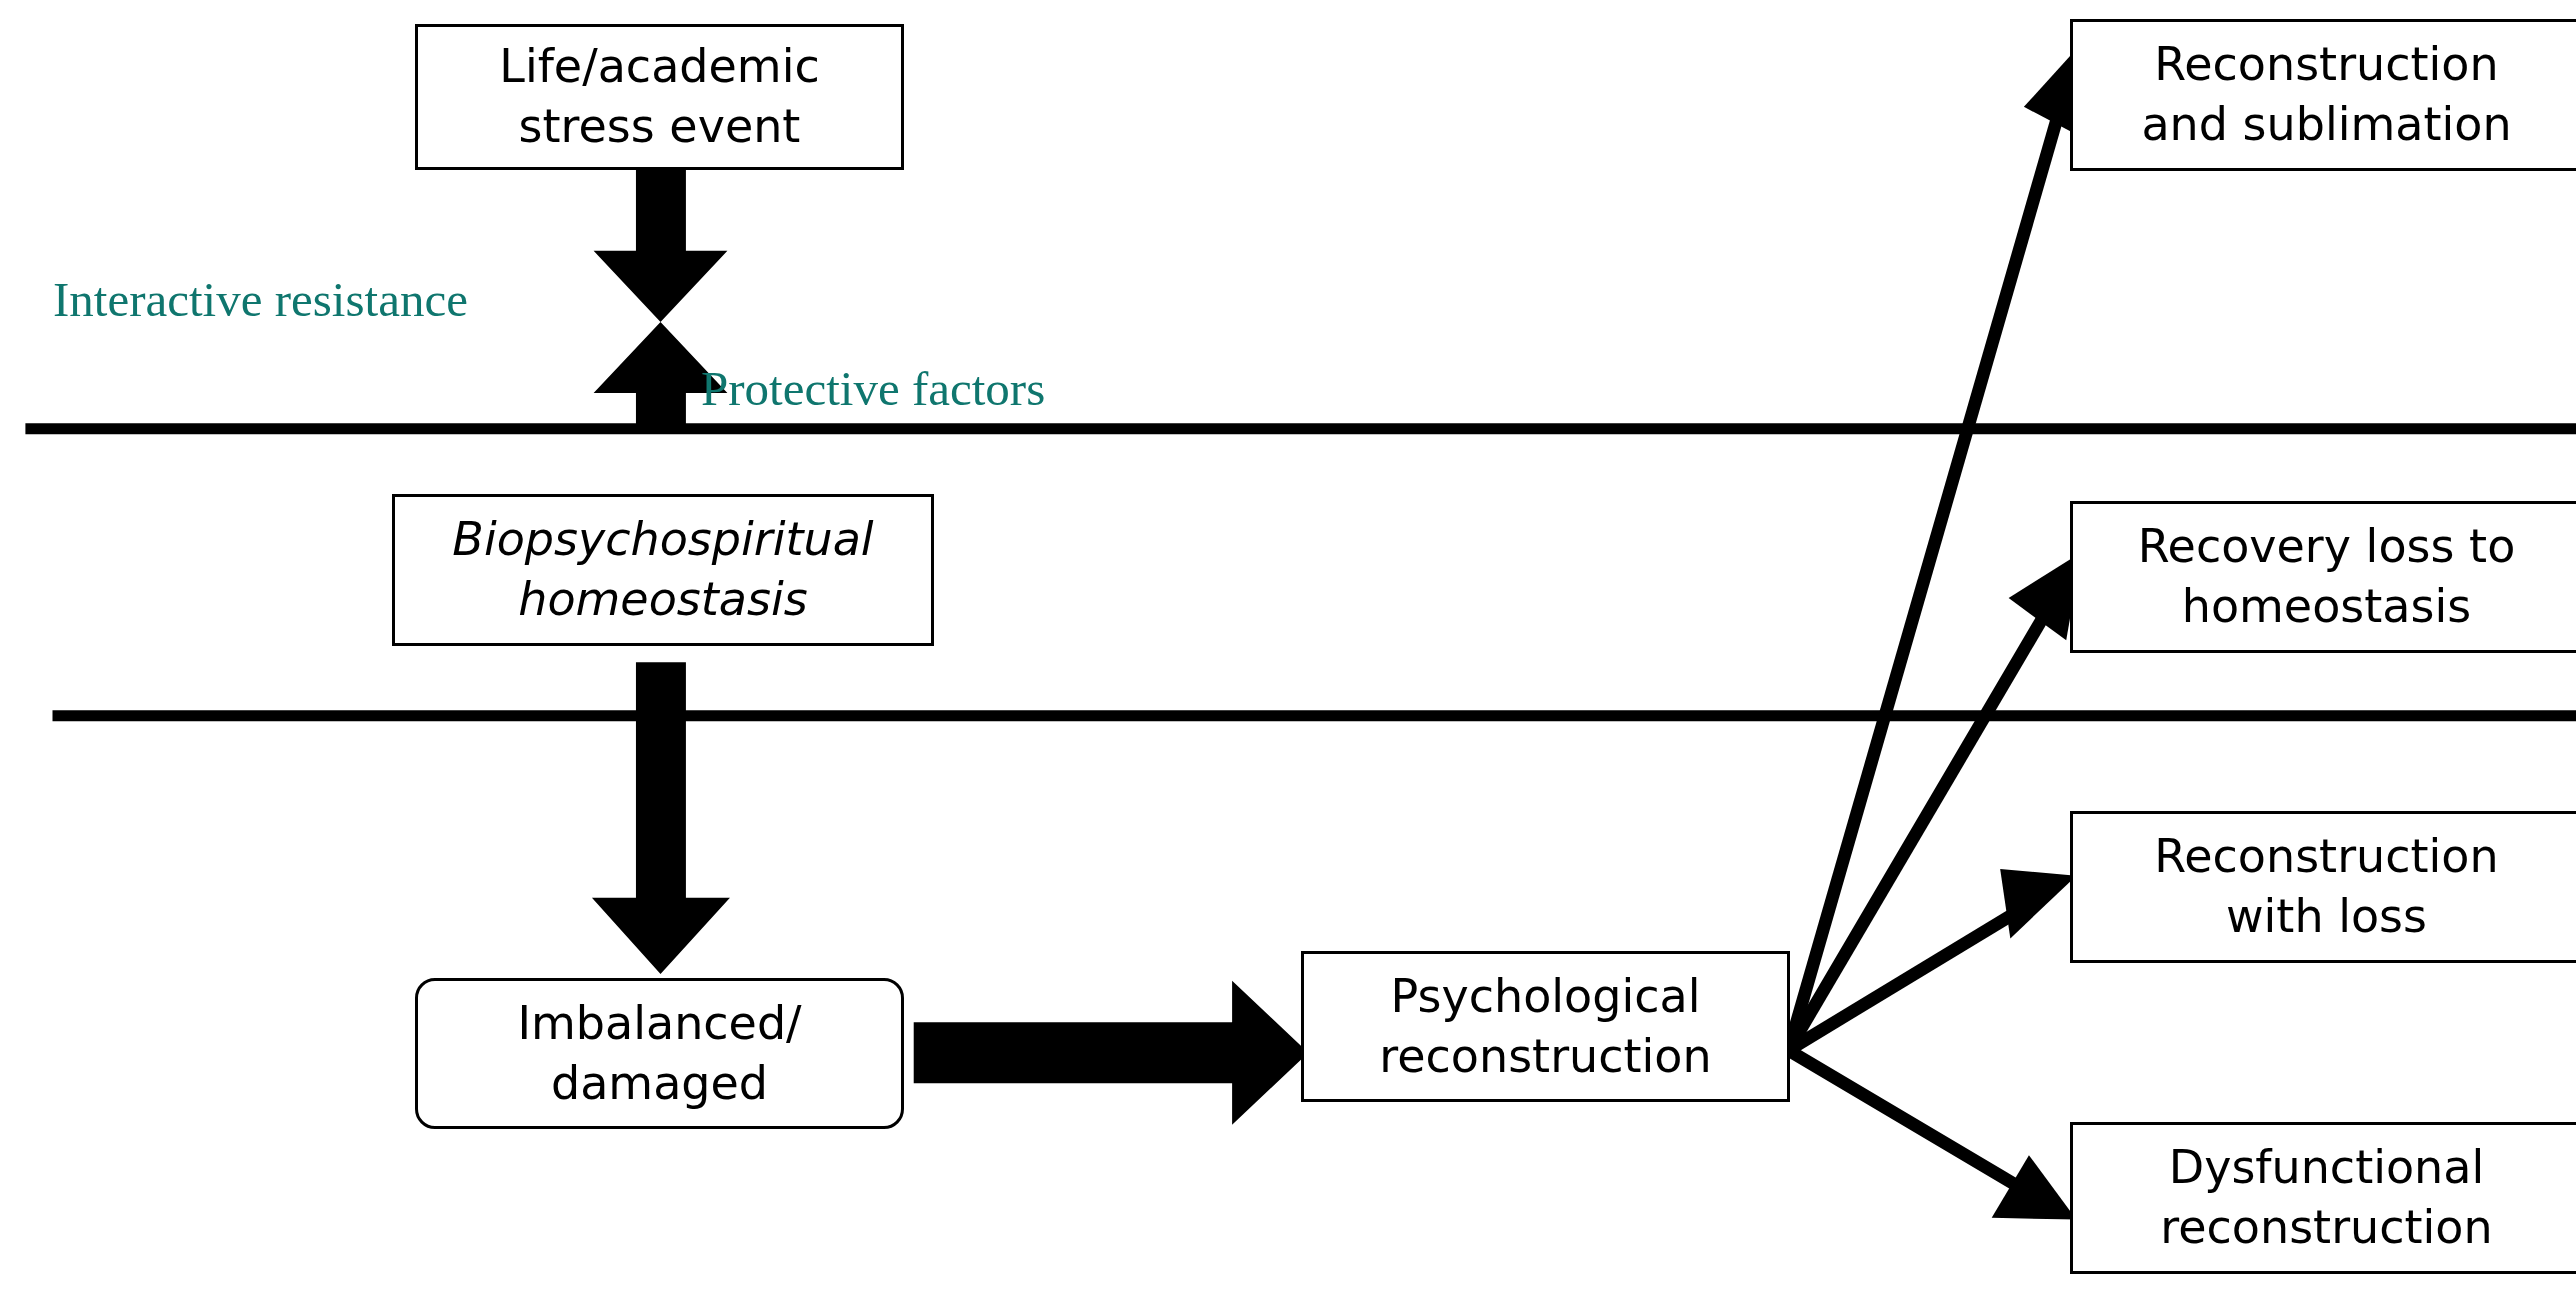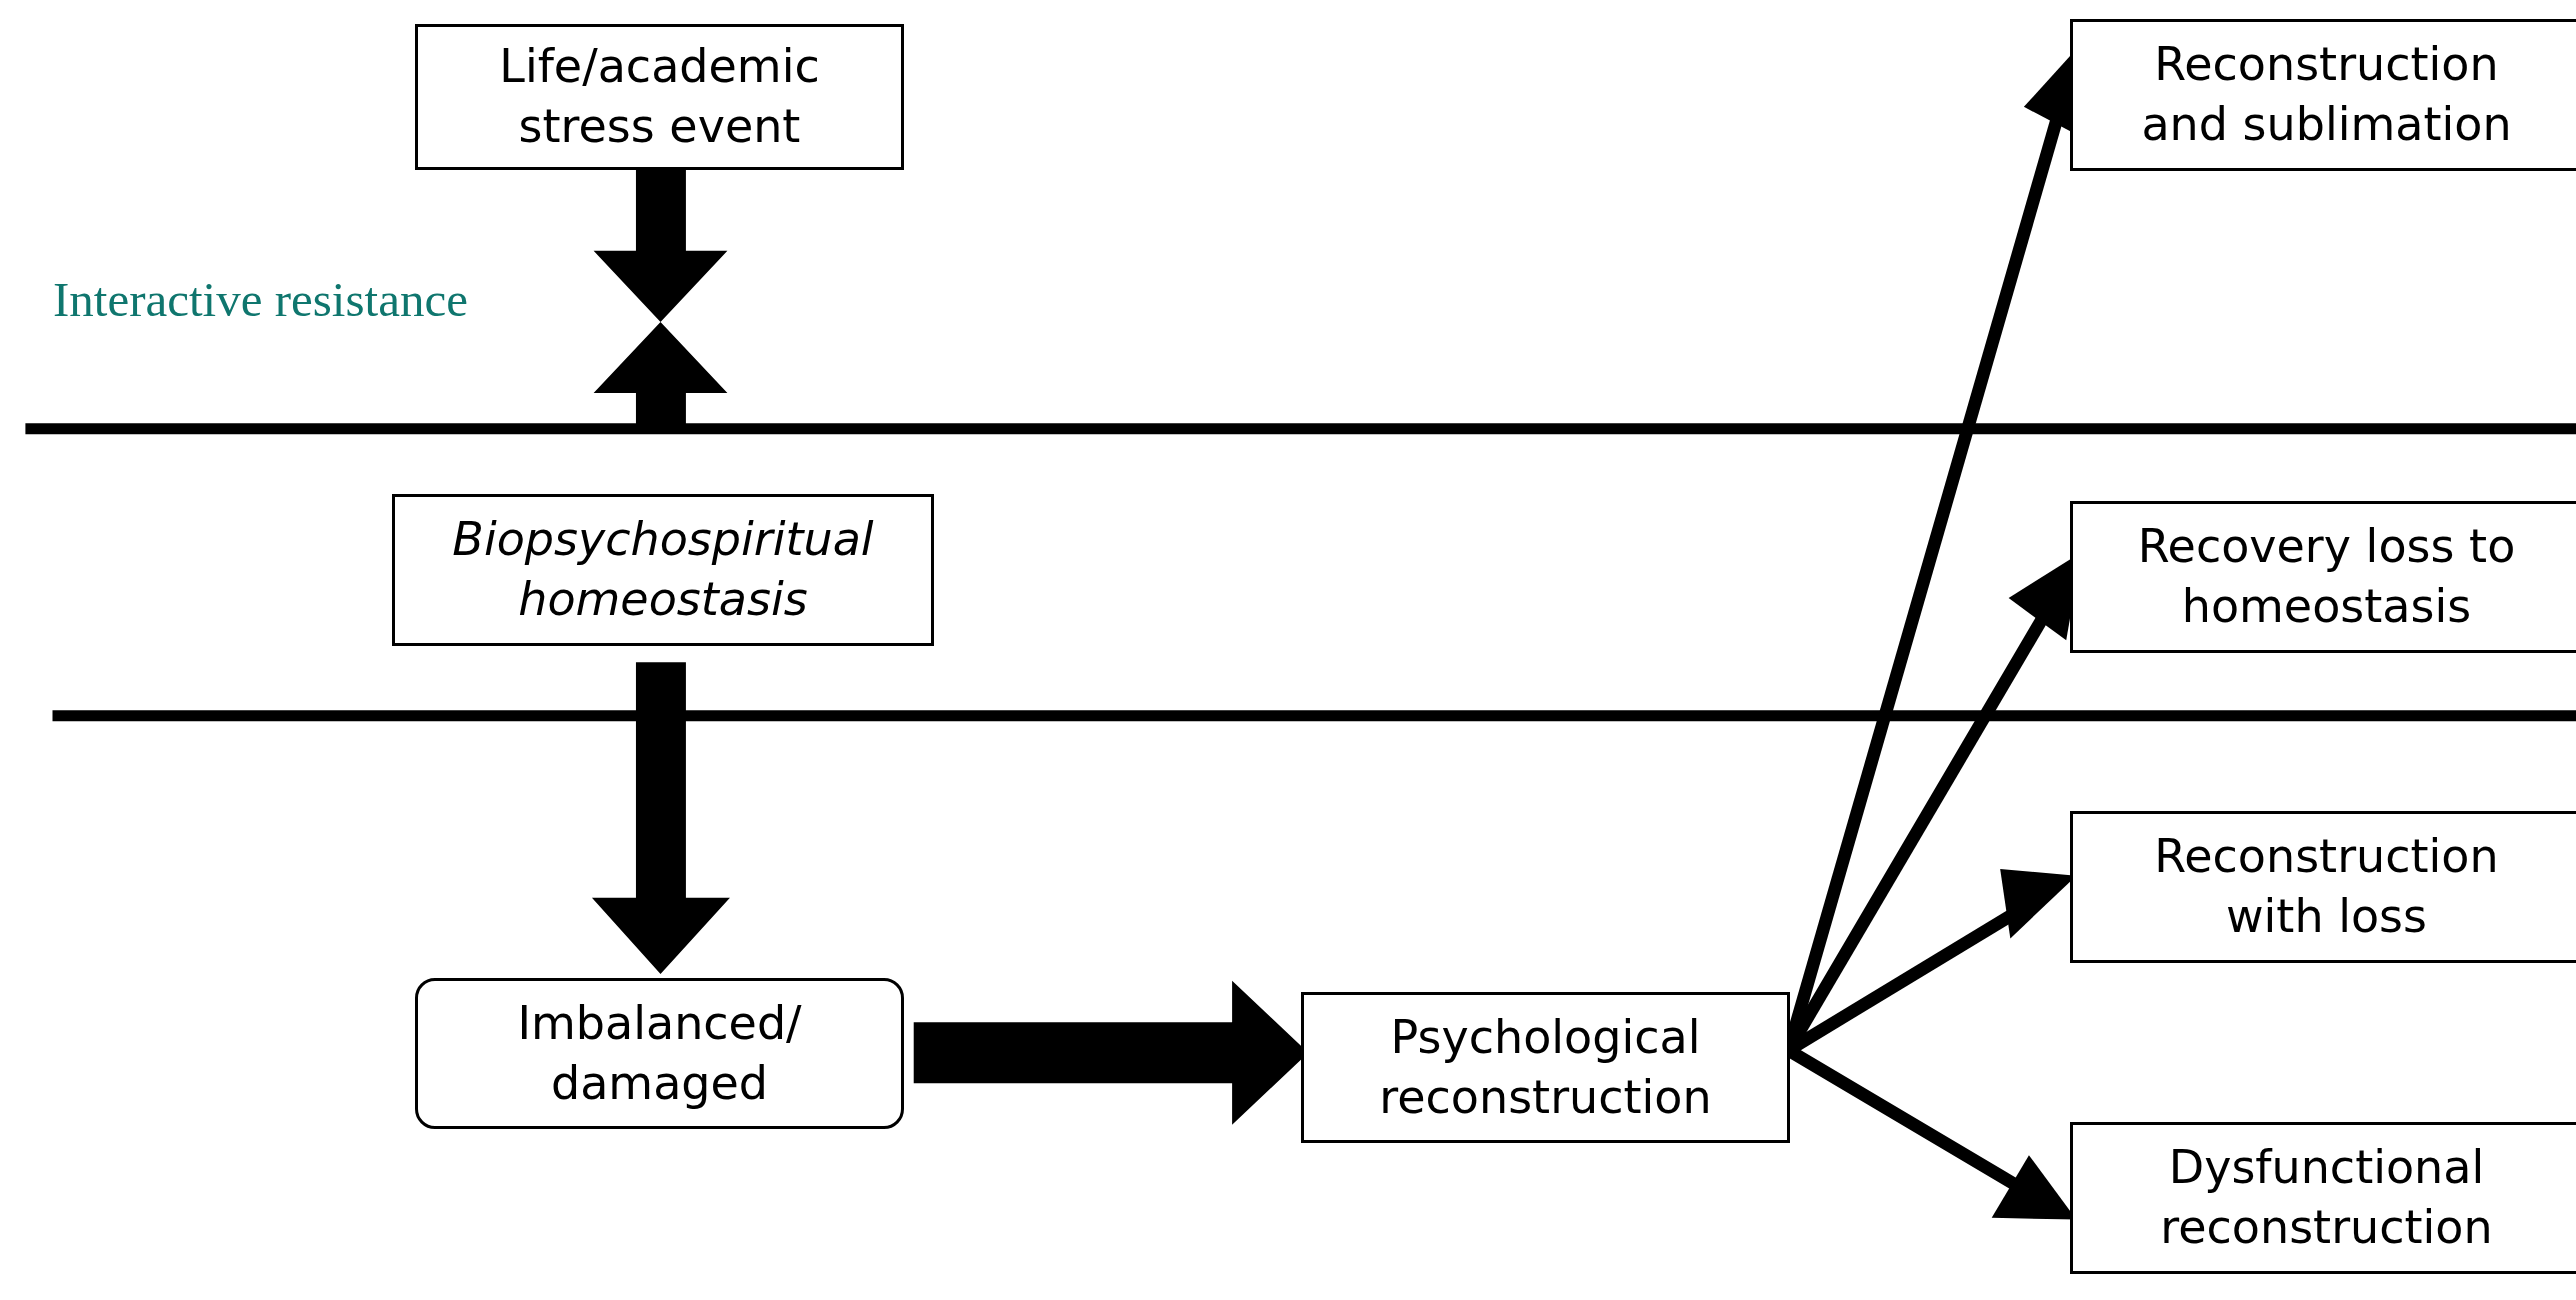--- a/index.html
+++ b/index.html
@@ -98,21 +98,21 @@
   <div class="box" style="left:392px; top:494px; width:542px; height:152px;font-style:italic;">
     <span class="ln">Biopsychospiritual</span>
     <span class="ln">homeostasis</span>
   </div>
 
   <div class="box" style="left:415px; top:978px; width:489px; height:151px;border-radius:20px;">
     <span class="ln">Imbalanced/</span>
     <span class="ln">damaged</span>
   </div>
 
-  <div class="box" style="left:1301px; top:992px; width:489px; height:151px;">
+  <div class="box" style="left:1301px; top:951px; width:489px; height:151px;">
     <span class="ln">Psychological</span>
     <span class="ln">reconstruction</span>
   </div>
 
   <div class="box" style="left:2070px; top:18.6px; width:513px; height:152px;">
     <span class="ln">Reconstruction</span>
     <span class="ln">and sublimation</span>
   </div>
 
   <div class="box" style="left:2070px; top:501px; width:513px; height:152px;">
@@ -125,15 +125,16 @@
     <span class="ln">with loss</span>
   </div>
 
   <div class="box" style="left:2070px; top:1122px; width:513px; height:152px;">
     <span class="ln">Dysfunctional</span>
     <span class="ln">reconstruction</span>
   </div>
 
   <div class="freelabel" style="left:53px; top:271px;">Interactive resistance</div>
 
+  <div class="freelabel" style="left:701px; top:360px;">Protective factors</div>
 
 </div>
 
 
 </body></html>

